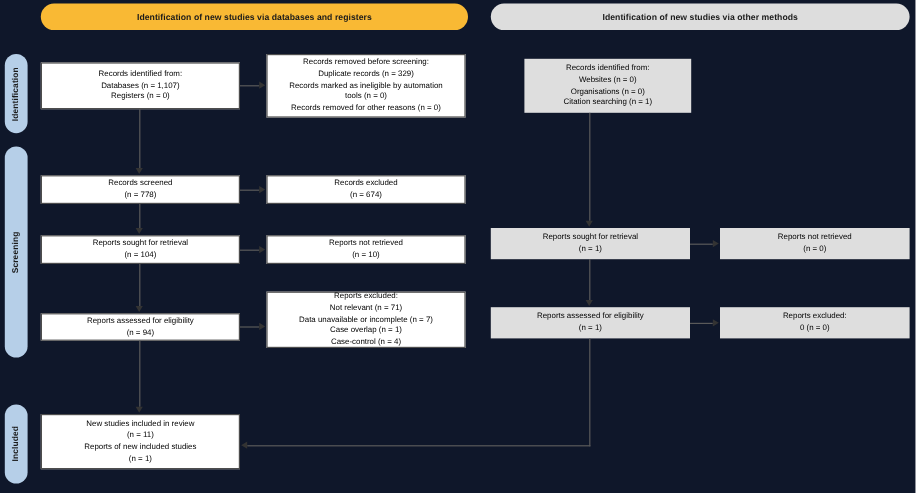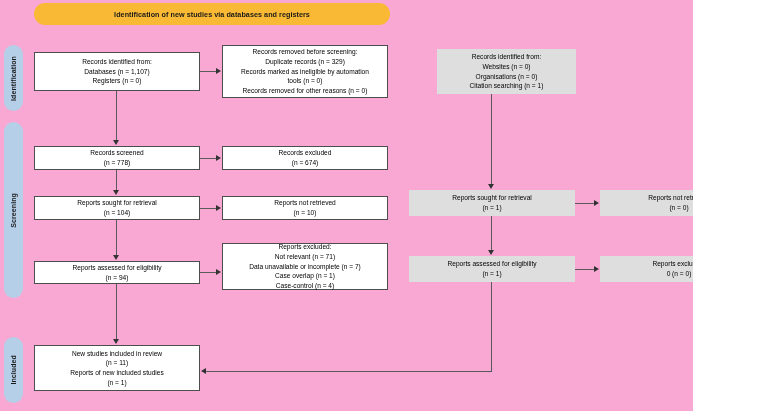--- a/index.html
+++ b/index.html
@@ -3,23 +3,23 @@
 <meta charset="utf-8">
 <title>PRISMA 2020 Flow Diagram</title>
 <style>
   html, body {
     margin: 0;
     padding: 0;
     background: #ffffff;
   }
   #canvas {
     position: relative;
-    width: 693px;
+    width: 763px;
     height: 411px;
-    background: #f9a8d4;
+    background: #0f172a;
     font-family: "Liberation Sans", sans-serif;
     overflow: hidden;
   }
 
   
   .banner {
     position: absolute;
     border-radius: 11px;
     display: flex;
     align-items: center;
@@ -136,20 +136,23 @@
 </style>
 </head>
 <body>
 
 <div id="canvas">
 
   <div class="banner" id="banner-databases">
     <span>Identification of new studies via databases and registers</span>
   </div>
 
+  <div class="banner" id="banner-other">
+    <span>Identification of new studies via other methods</span>
+  </div>
 
   <div class="stage-pill" id="pill-identification">
     <span>Identification</span>
   </div>
   <div class="stage-pill" id="pill-screening">
     <span>Screening</span>
   </div>
   <div class="stage-pill" id="pill-included">
     <span>Included</span>
   </div>

